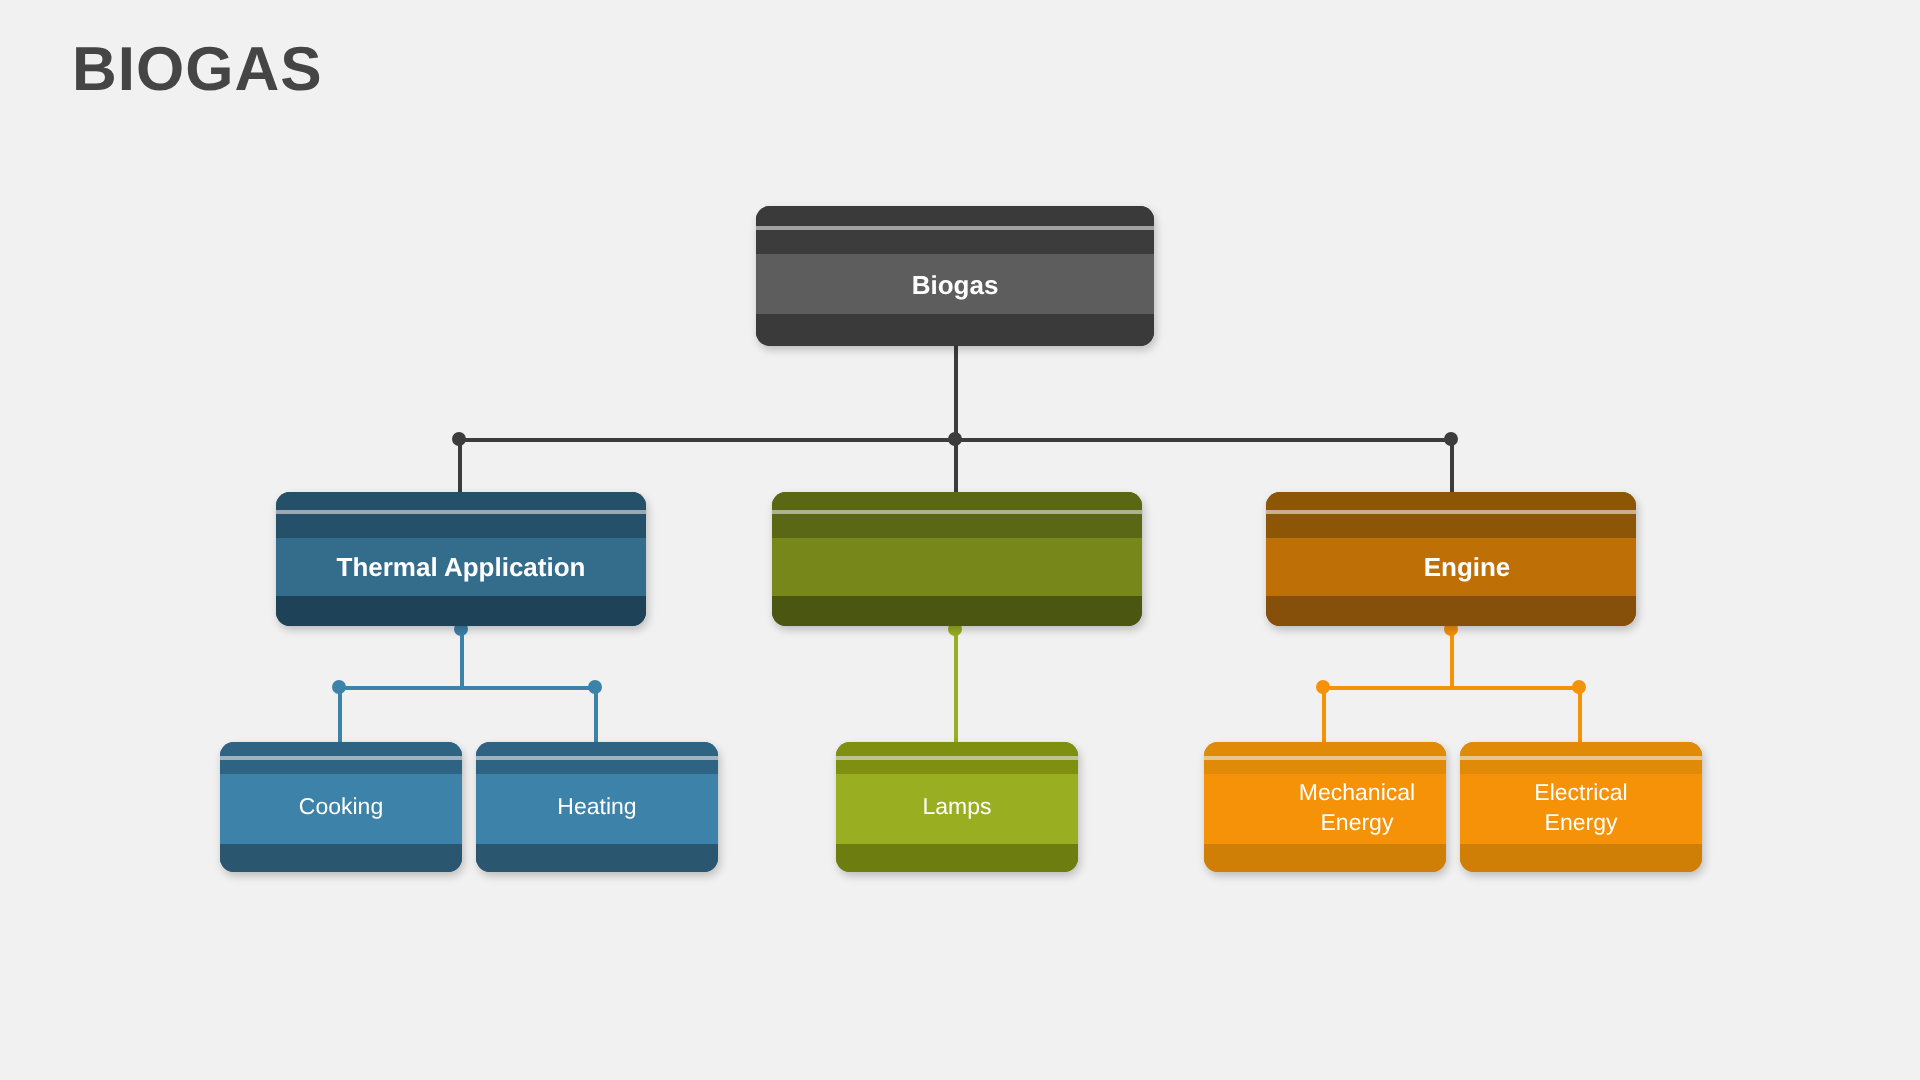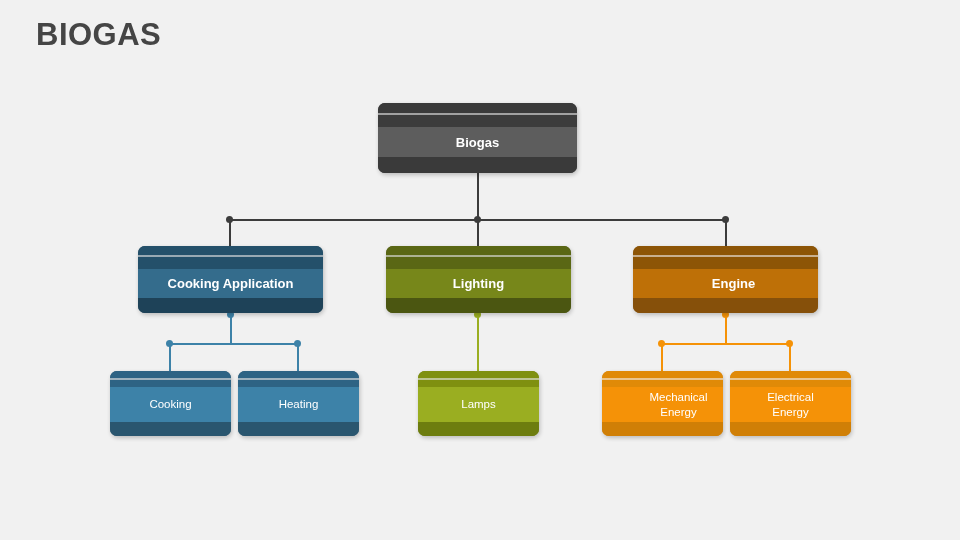--- a/index.html
+++ b/index.html
@@ -145,30 +145,29 @@
     <div class="foot" style="height:16px; background:#3a3a3a;"></div>
     <div class="label" style="top:24px; height:30px;">Biogas</div>
   </div>
 
   <div class="node lvl2" style="left:138px; top:246px; width:185px; height:67px; background:#1e4258;">
     <div class="cap" style="background:#24506a; height:9px;"></div>
     <div class="gapline" style="top:9px;"></div>
     <div class="band" style="top:11px; height:12px; background:#24506a;"></div>
     <div class="band" style="top:23px; height:29px; background:#346c8c;"></div>
     <div class="foot" style="height:15px; background:#1e4258;"></div>
-    <div class="label" style="top:23px; height:29px;">Cooking Application</div>
+    <div class="label" style="top:23px; height:29px;">Thermal Application</div>
   </div>
 
   <div class="node lvl2" style="left:386px; top:246px; width:185px; height:67px; background:#4b5611;">
     <div class="cap" style="background:#5a6714; height:9px;"></div>
     <div class="gapline" style="top:9px;"></div>
     <div class="band" style="top:11px; height:12px; background:#5a6714;"></div>
     <div class="band" style="top:23px; height:29px; background:#77871a;"></div>
     <div class="foot" style="height:15px; background:#4b5611;"></div>
-    <div class="label" style="top:23px; height:29px;">Lighting</div>
   </div>
 
   <div class="node lvl2" style="left:633px; top:246px; width:185px; height:67px; background:#86500a;">
     <div class="cap" style="background:#8d5506; height:9px;"></div>
     <div class="gapline" style="top:9px;"></div>
     <div class="band" style="top:11px; height:12px; background:#8d5506;"></div>
     <div class="band" style="top:23px; height:29px; background:#be7007;"></div>
     <div class="foot" style="height:15px; background:#86500a;"></div>
     <div class="label" style="top:23px; height:29px;margin-left:16px;">Engine</div>
   </div>

